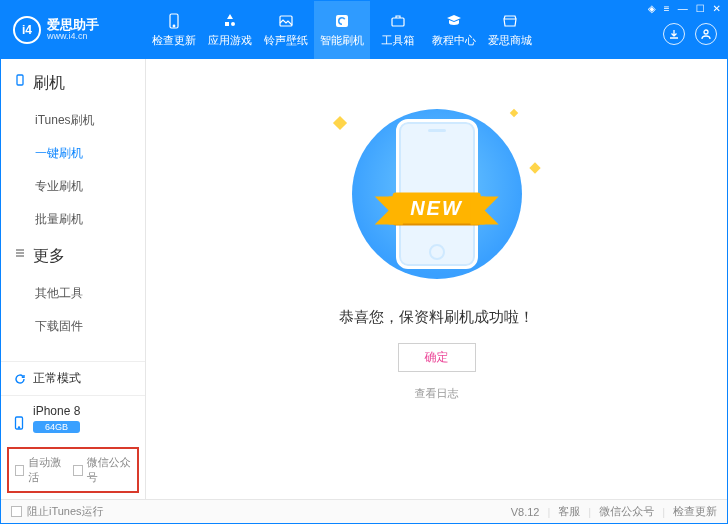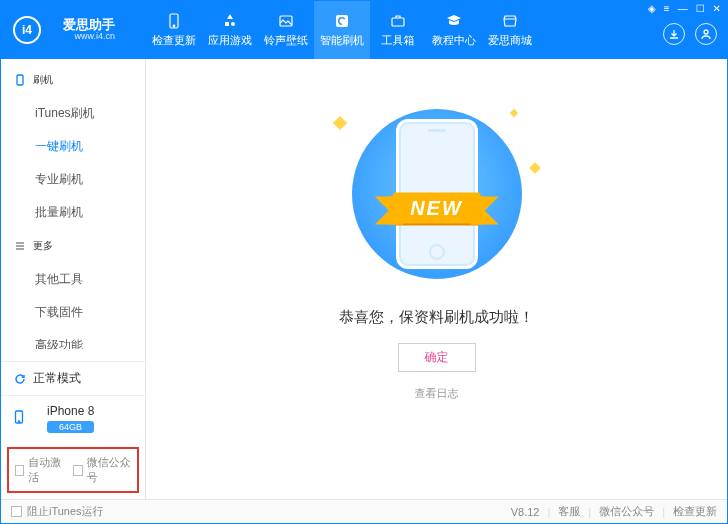--- a/index.html
+++ b/index.html
@@ -1,45 +1,45 @@
 <!DOCTYPE html>
 <html><head>
 <meta charset="utf-8">
 <style>
   * { margin: 0; padding: 0; box-sizing: border-box; font-family: "Microsoft YaHei", "PingFang SC", sans-serif; }
   body { width: 728px; height: 524px; overflow: hidden; background: #fff; font-size: 12px; color: #333; border: 1px solid #0a84ff; }
 
   
   .header { background: #0a84ff; height: 58px; display: flex; align-items: stretch; color: #fff; position: relative; }
-  .brand { width: 145px; display: flex; align-items: center; padding-left: 12px; gap: 22px; text-align: right; }
+  .brand { width: 145px; display: flex; align-items: center; padding-left: 12px; gap: 6px; }
   .brand-logo { width: 28px; height: 28px; border: 2px solid #fff; border-radius: 50%; display: flex; align-items: center; justify-content: center; font-weight: bold; font-size: 12px; color: #fff; }
   .brand-text .t1 { font-size: 13px; font-weight: bold; line-height: 1.1; }
   .brand-text .t2 { font-size: 9px; opacity: .85; line-height: 1.1; }
   .nav { display: flex; flex: 1; }
   .nav-item { width: 56px; display: flex; flex-direction: column; align-items: center; justify-content: center; gap: 3px; cursor: pointer; font-size: 11px; }
   .nav-item .ic { width: 18px; height: 18px; display: flex; align-items: center; justify-content: center; }
   .nav-item.active { background: #2f9bff; }
   .win-controls { position: absolute; right: 6px; top: 2px; display: flex; gap: 8px; font-size: 10px; }
   .win-controls span { cursor: pointer; }
   .header-right { position: absolute; right: 10px; top: 22px; display: flex; gap: 10px; }
   .circ-btn { width: 22px; height: 22px; border: 1.5px solid rgba(255,255,255,.85); border-radius: 50%; display: flex; align-items: center; justify-content: center; cursor: pointer; }
 
   
   .body { display: flex; height: calc(100% - 58px - 24px); }
   .sidebar { width: 145px; border-right: 1px solid #e6e6e6; display: flex; flex-direction: column; }
   .side-scroll { flex: 1; overflow: hidden; padding-top: 6px; }
-  .side-section-h { display: flex; align-items: flex-end; gap: 6px; padding: 8px 12px; color: #333; font-size: 10px; }
+  .side-section-h { display: flex; align-items: flex-start; gap: 6px; padding: 8px 12px; color: #333; font-size: 16px; }
   .side-section-h .hic { width: 14px; height: 14px; display: flex; align-items: center; justify-content: center; color: #0a84ff; }
   .side-item { padding: 6px 0 6px 34px; font-size: 12px; color: #555; cursor: pointer; margin: 4px 0; }
   .side-item.active { color: #0a84ff; }
 
   .side-mode { border-top: 1px solid #eee; padding: 8px 12px; display: flex; align-items: center; gap: 6px; margin-top: 12px; }
   .side-mode .dot { width: 14px; height: 14px; color: #0a84ff; display:flex; align-items:center; justify-content:center; }
 
-  .side-device { border-top: 1px solid #eee; padding: 8px 12px; display: flex; align-items: center; gap: 20px; }
+  .side-device { border-top: 1px solid #eee; padding: 8px 12px; display: flex; align-items: flex-end; gap: 6px; }
   .side-device .dic { width: 14px; color: #0a84ff; }
   .side-device .dn { font-size: 12px; color: #333; }
   .storage-badge { display: inline-block; margin-top: 3px; background: #3aa0ff; color: #fff; font-size: 9px; padding: 1px 12px; border-radius: 3px; }
 
   .side-checks { border: 2px solid #d93a2b; margin: 6px; padding: 6px 6px; display: flex; gap: 10px; align-items: center; }
   .chk { display: flex; align-items: center; gap: 4px; color: #888; font-size: 11px; cursor: pointer; }
   .chk .box { width: 11px; height: 11px; border: 1px solid #bbb; background: #fff; }
 
   
   .main { flex: 1; position: relative; display: flex; flex-direction: column; align-items: center; background: #fff; }

